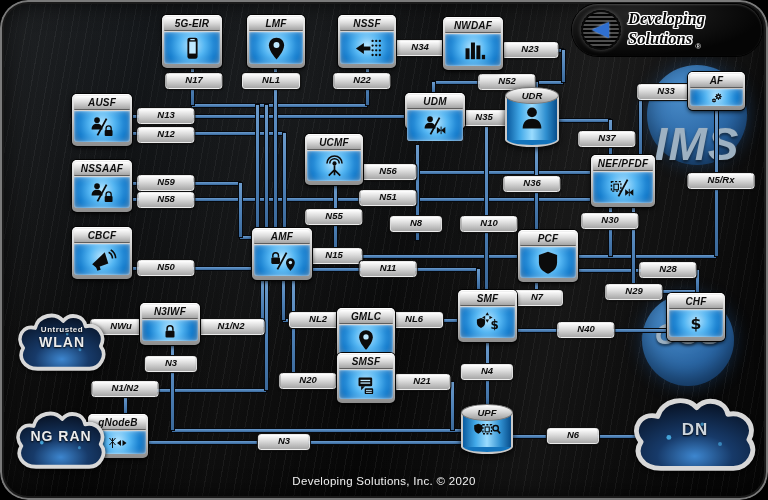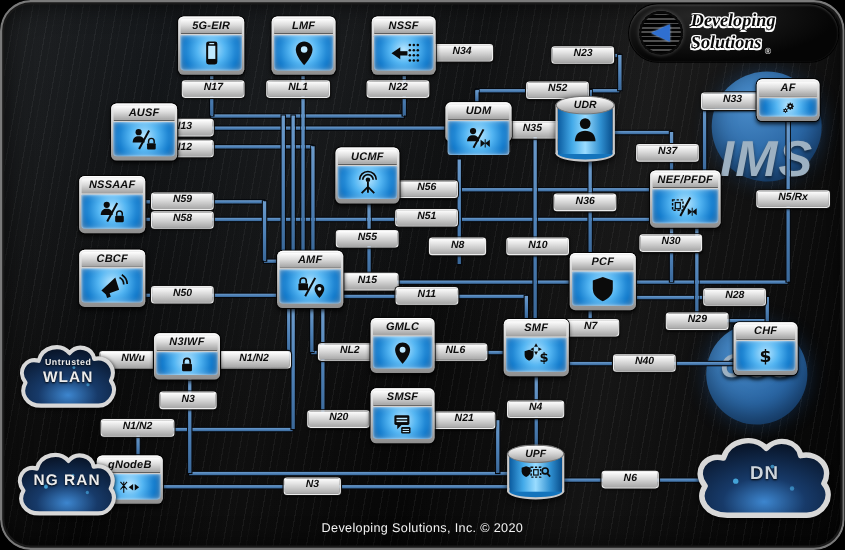--- a/index.html
+++ b/index.html
@@ -235,21 +235,34 @@
               <circle cx="32" cy="29" r="1.6"></circle>
               <circle cx="37" cy="9.5" r="1.6"></circle>
               <circle cx="37" cy="16" r="1.6"></circle>
               <circle cx="37" cy="22.5" r="1.6"></circle>
               <circle cx="37" cy="29" r="1.6"></circle>
             </g>
           </svg>
         </span>
       </div>
     </div>
-    <div class="node" style="left: 72px; top: 94px; width: 60px; height: 52px; box-sizing: border-box; margin-left: 29px;">
+    <div class="node" style="left: 443px; top: 17px; width: 60px; height: 53px; box-sizing: border-box;">
+      <div class="title">NWDAF</div>
+      <div class="body" style="height:32px">
+        <span class="icon">
+          <svg width="33" height="29" viewBox="0 0 40 40" preserveAspectRatio="xMidYMid meet" fill="#0b0b0b">
+            <rect x="9" y="17" width="5.5" height="15"></rect>
+            <rect x="16.5" y="9" width="5.5" height="23"></rect>
+            <rect x="24" y="13" width="5.5" height="19"></rect>
+            <rect x="31.5" y="26" width="4.5" height="6"></rect>
+          </svg>
+        </span>
+      </div>
+    </div>
+    <div class="node" style="left: 72px; top: 94px; width: 60px; height: 52px; box-sizing: border-box;">
       <div class="title">AUSF</div>
       <div class="body" style="height:31px">
         <span class="icon">
           <svg width="32" height="28" viewBox="0 0 40 40" preserveAspectRatio="xMidYMid meet" fill="#0b0b0b">
             <g transform="translate(0.5,2.5) scale(0.62)">
               <circle cx="20" cy="12.5" r="6.5"></circle>
               <path d="M7.5 34c0-9 5.5-13 12.5-13s12.5 4 12.5 13z"></path>
             </g>
             <path d="M13.5 32 L26.5 8" stroke="#0b0b0b" stroke-width="2.6" fill="none"></path>
             <g transform="translate(20.5,15.5) scale(0.56)">
@@ -390,21 +403,21 @@
     <div class="node" style="left: 518px; top: 230px; width: 60px; height: 52px; box-sizing: border-box;">
       <div class="title">PCF</div>
       <div class="body" style="height:31px">
         <span class="icon">
           <svg width="32" height="28" viewBox="0 0 40 40" preserveAspectRatio="xMidYMid meet" fill="#0b0b0b">
             <path d="M20 4 L33 8.5 V19 c0 8.5-5.5 13.2-13 16.5 C12.5 32.2 7 27.5 7 19 V8.5 Z"></path>
           </svg>
         </span>
       </div>
     </div>
-    <div class="node" style="left: 337px; top: 289px; width: 58px; height: 50px; box-sizing: border-box;">
+    <div class="node" style="left: 337px; top: 308px; width: 58px; height: 50px; box-sizing: border-box;">
       <div class="title">GMLC</div>
       <div class="body" style="height:29px">
         <span class="icon">
           <svg width="30" height="26" viewBox="0 0 40 40" preserveAspectRatio="xMidYMid meet" fill="#0b0b0b">
             <path d="M20 5c-6.2 0-10.5 4.6-10.5 10.6C9.5 24 20 35 20 35s10.5-11 10.5-19.4C30.5 9.6 26.2 5 20 5z"></path>
             <circle cx="20" cy="15.3" r="4.1" fill="#bfe9ff"></circle>
           </svg>
         </span>
       </div>
     </div>

